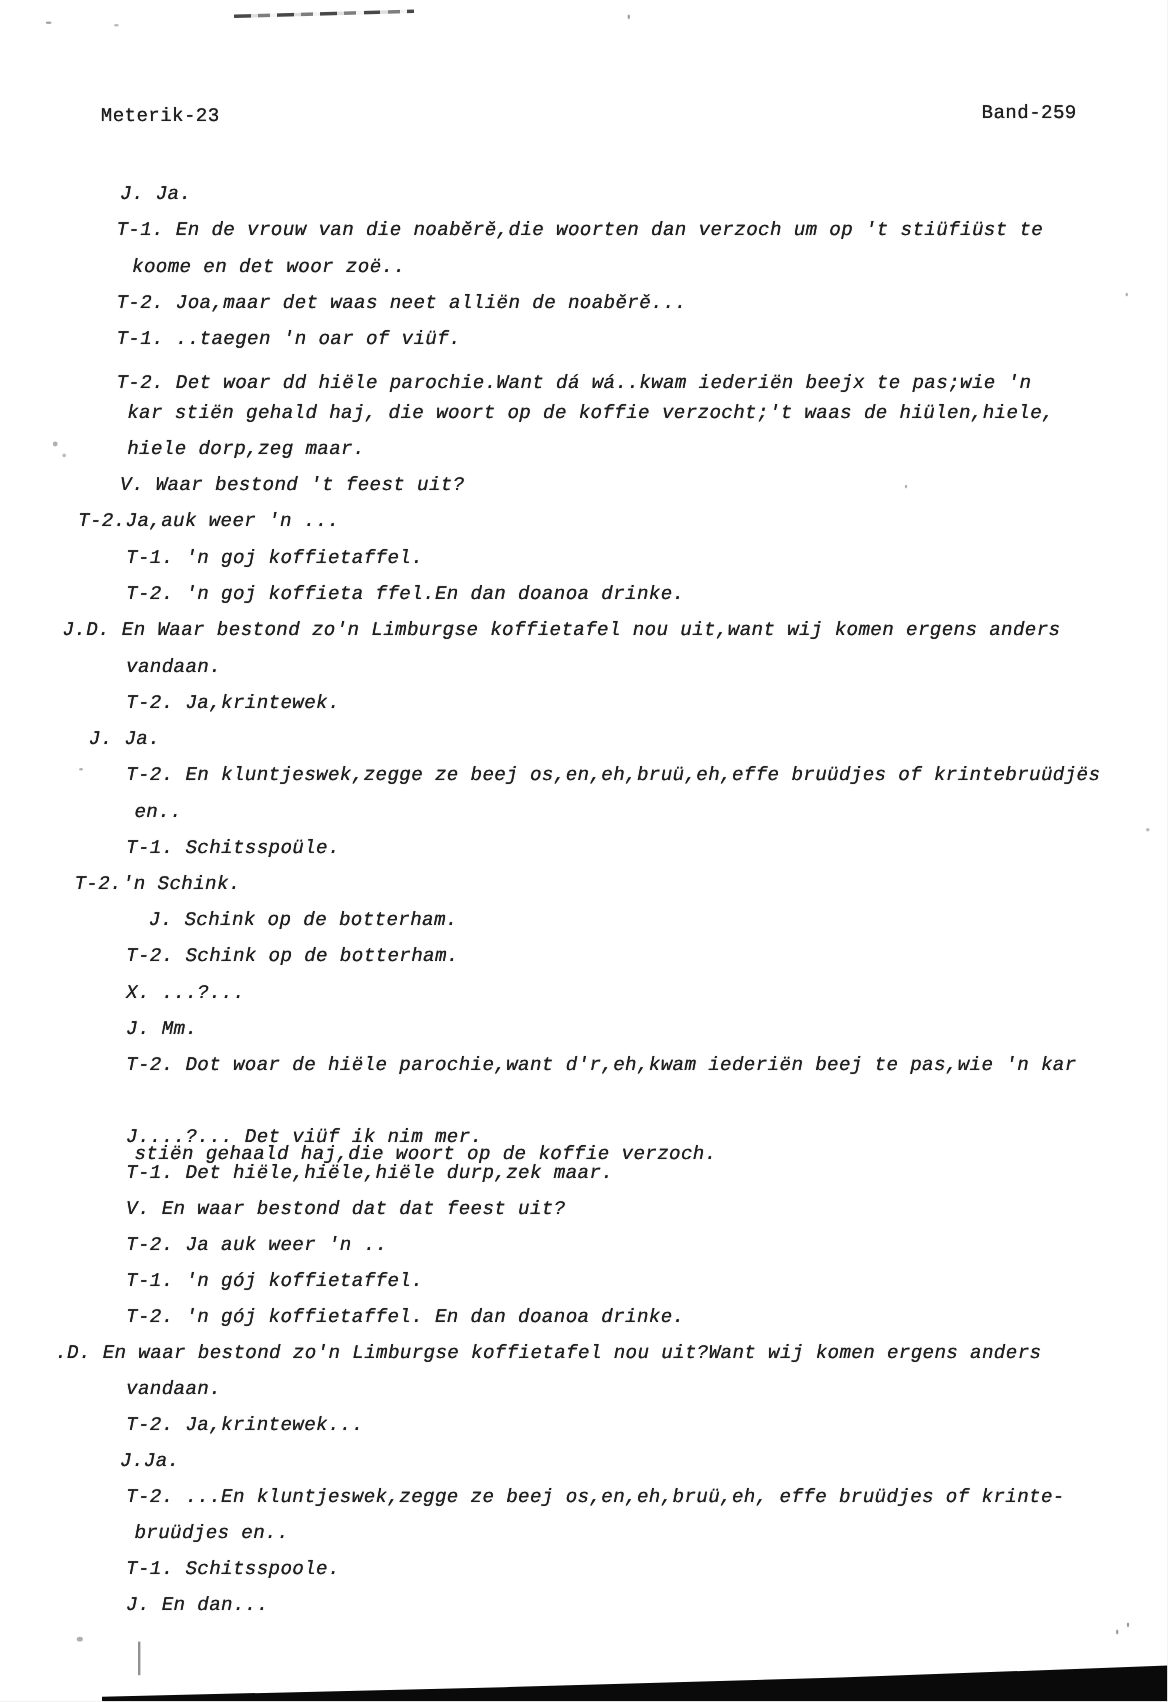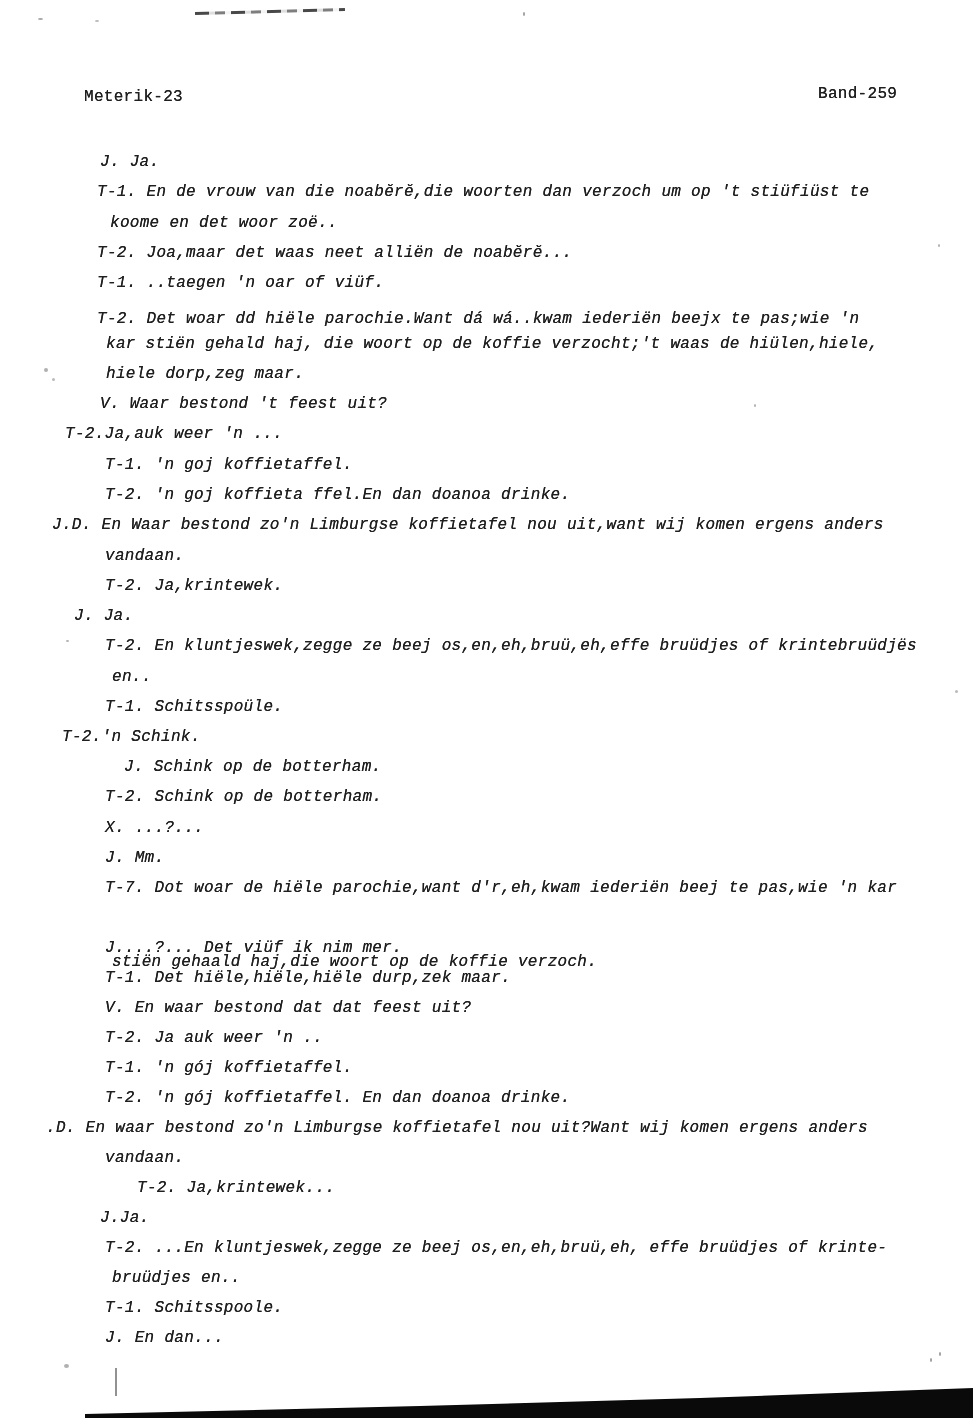--- a/index.html
+++ b/index.html
@@ -106,31 +106,31 @@
       <div class="line" style="left: 105px; top: 576px;">T-2. Ja,krintewek.</div>
       <div class="line" style="left: 74px; top: 606px;">J. Ja.</div>
       <div class="line" style="left: 105px; top: 636px;">T-2. En kluntjeswek,zegge ze beej os,en,eh,bruü,eh,effe bruüdjes of krintebruüdjës</div>
       <div class="line" style="left: 112px; top: 667px;">en..</div>
       <div class="line" style="left: 105px; top: 697px;">T-1. Schitsspoüle.</div>
       <div class="line" style="left: 62px; top: 727px;">T-2.'n Schink.</div>
       <div class="line" style="left: 105px; top: 757px; margin-left: 19px;">J. Schink op de botterham.</div>
       <div class="line" style="left: 105px; top: 787px;">T-2. Schink op de botterham.</div>
       <div class="line" style="left: 105px; top: 818px;">X. ...?...</div>
       <div class="line" style="left: 105px; top: 848px;">J. Mm.</div>
-      <div class="line" style="left: 105px; top: 878px;">T-7. Dot woar de hiële parochie,want d'r,eh,kwam iederiën beej te pas,wie 'n kar</div>
+      <div class="line" style="left: 105px; top: 878px;">T-2. Dot woar de hiële parochie,want d'r,eh,kwam iederiën beej te pas,wie 'n kar</div>
       <div class="line" style="left: 112px; top: 952px;">stiën gehaald haj,die woort op de koffie verzoch.</div>
       <div class="line" style="left: 105px; top: 938px;">J....?... Det viüf ik nim mer.</div>
       <div class="line" style="left: 105px; top: 968px;">T-1. Det hiële,hiële,hiële durp,zek maar.</div>
       <div class="line" style="left: 105px; top: 998px;">V. En waar bestond dat dat feest uit?</div>
       <div class="line" style="left: 105px; top: 1028px;">T-2. Ja auk weer 'n ..</div>
       <div class="line" style="left: 105px; top: 1058px;">T-1. 'n gój koffietaffel.</div>
       <div class="line" style="left: 105px; top: 1088px;">T-2. 'n gój koffietaffel. En dan doanoa drinke.</div>
       <div class="line" style="left: 46px; top: 1118px;">.D. En waar bestond zo'n Limburgse koffietafel nou uit?Want wij komen ergens anders</div>
       <div class="line" style="left: 105px; top: 1148px;">vandaan.</div>
-      <div class="line" style="left: 105px; top: 1178px; margin-left: 32px;">T-2. Ja,krintewek...</div>
+      <div class="line" style="left: 105px; top: 1178px;">T-2. Ja,krintewek...</div>
       <div class="line" style="left: 100px; top: 1208px;">J.Ja.</div>
       <div class="line" style="left: 105px; top: 1238px;">T-2. ...En kluntjeswek,zegge ze beej os,en,eh,bruü,eh, effe bruüdjes of krinte-</div>
       <div class="line" style="left: 112px; top: 1268px;">bruüdjes en..</div>
       <div class="line" style="left: 105px; top: 1298px;">T-1. Schitsspoole.</div>
       <div class="line" style="left: 105px; top: 1328px;">J. En dan...</div>
     </div>
 
   <svg class="edge-bar-svg" viewBox="0 0 973 38" preserveAspectRatio="none">
     <polygon id="edge-bar-poly" points="85,34 420,26 700,18 973,8 973,38 85,38" fill="#0a0a0a"></polygon>
   </svg>

